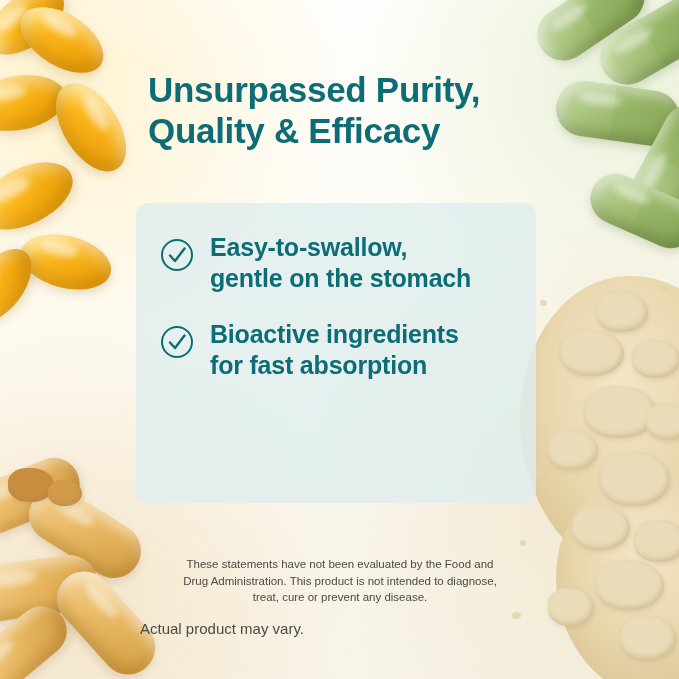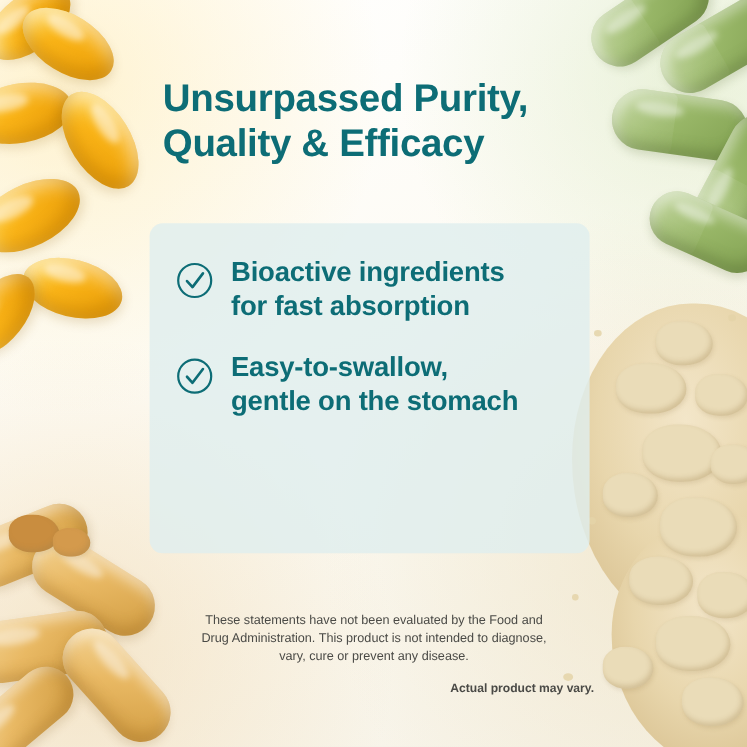--- a/index.html
+++ b/index.html
@@ -203,24 +203,23 @@
     font-size: 11.5px;
     line-height: 1.45;
     white-space: pre-line;
   }
 
   .varies {
     position: absolute;
     left: 140px;
     top: 620px;
     width: 400px;
-    text-align: right;
+    text-align: left;
     color: #4a4a46;
-    font-size: 11px;
-    font-weight: bold;
+    font-size: 15px;
   }
 </style>
 </head>
 <body>
 
 <div id="canvas">
 
   <div class="bg-layer wash"></div>
 
   <div class="bg-layer">
@@ -283,37 +282,37 @@
 
     <div class="bullets">
 
       <div class="bullet">
         <span class="check">
           <svg width="34" height="34" viewBox="0 0 34 34" aria-hidden="true">
             <circle cx="17" cy="17" r="15" fill="none" stroke="#0d6d76" stroke-width="2"></circle>
             <path d="M10 17.5 L15 23 L24.5 10.5" fill="none" stroke="#0d6d76" stroke-width="2.4" stroke-linecap="round" stroke-linejoin="round"></path>
           </svg>
         </span>
-        <span class="bullet-text">Bioactive ingredients
-for fast absorption</span>
+        <span class="bullet-text">Easy-to-swallow,
+gentle on the stomach</span>
       </div>
 
       <div class="bullet">
         <span class="check">
           <svg width="34" height="34" viewBox="0 0 34 34" aria-hidden="true">
             <circle cx="17" cy="17" r="15" fill="none" stroke="#0d6d76" stroke-width="2"></circle>
             <path d="M10 17.5 L15 23 L24.5 10.5" fill="none" stroke="#0d6d76" stroke-width="2.4" stroke-linecap="round" stroke-linejoin="round"></path>
           </svg>
         </span>
-        <span class="bullet-text">Easy-to-swallow,
-gentle on the stomach</span>
+        <span class="bullet-text">Bioactive ingredients
+for fast absorption</span>
       </div>
 
 
     </div>
 
     <div class="disclaimer">These statements have not been evaluated by the Food and
 Drug Administration. This product is not intended to diagnose,
-vary, cure or prevent any disease.</div>
+treat, cure or prevent any disease.</div>
     <div class="varies">Actual product may vary.</div>
 
   </div>
 </div>
 
 </body></html>

